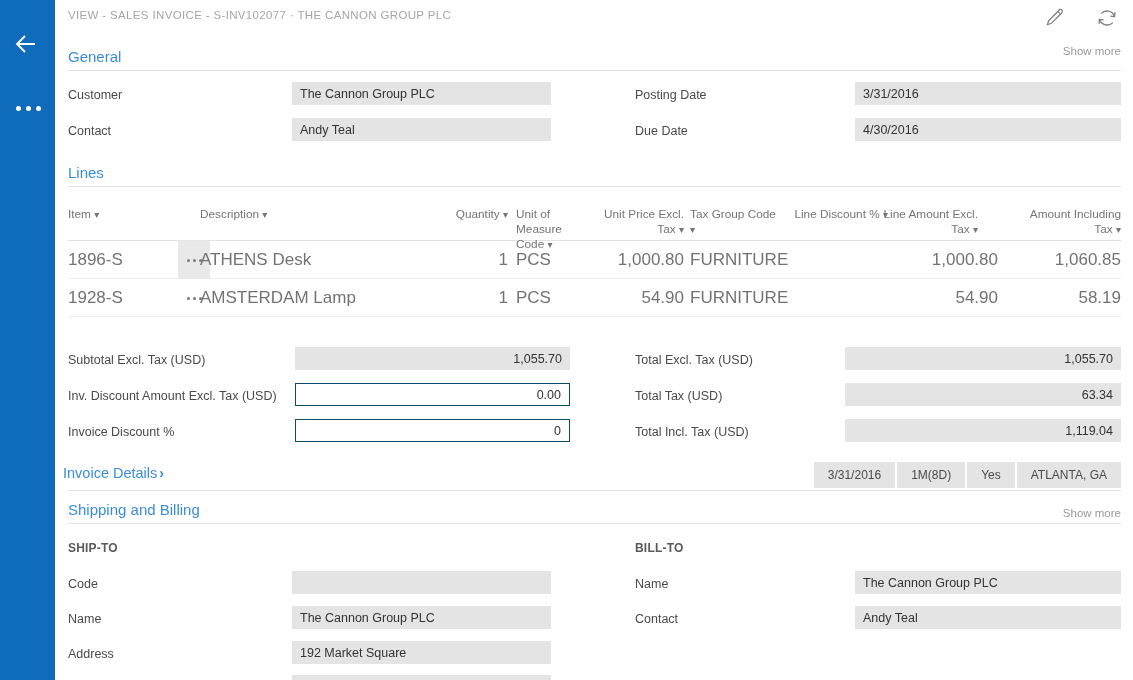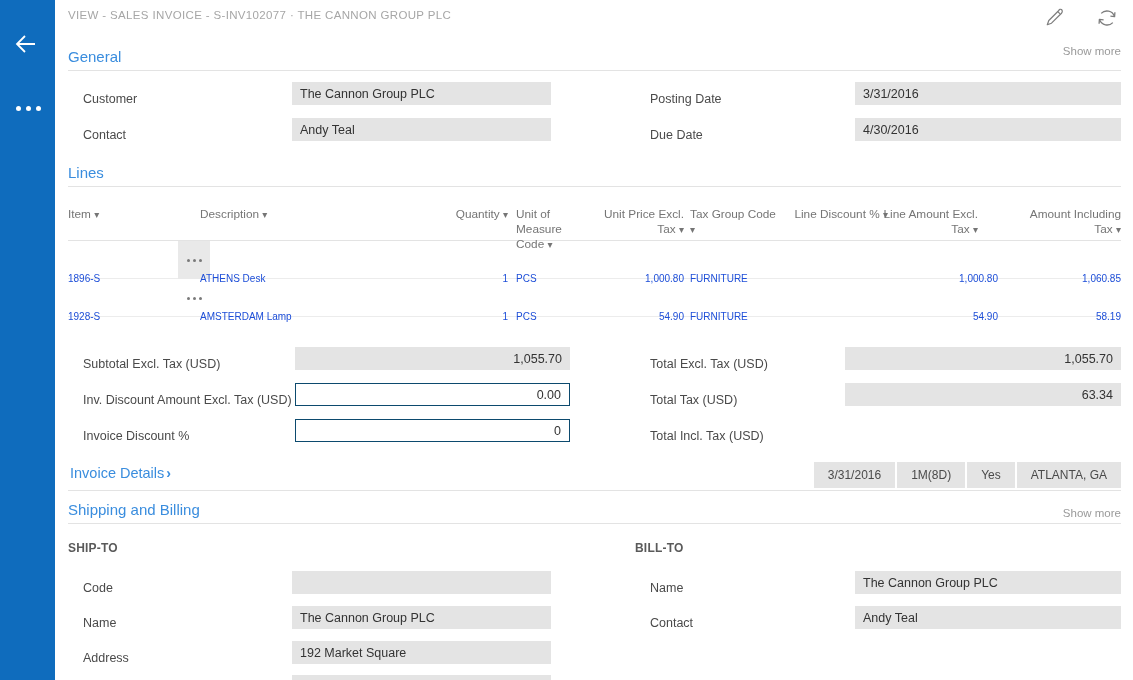--- a/index.html
+++ b/index.html
@@ -77,22 +77,21 @@
   .show-more {
     position: absolute; right: 0; bottom: 5px;
     font-size: 11.5px; color: #9a9a9a; cursor: pointer;
   }
 
   
   .fld {
     position: absolute;
     height: 23px;
     display: flex;
-    align-items: flex-end;
-    margin-left: 15px;
+    align-items: center;
   }
   .fld-label {
     font-size: 12.5px; color: #4a4a4a;
     white-space: nowrap;
   }
   .fld-box {
     position: absolute;
     height: 23px;
     background: #e4e4e4;
     font-size: 12.5px;
@@ -125,38 +124,38 @@
   }
   .gh .cv { font-size: 10px; color: #757575; }
   .gh.r { text-align: right; }
   .grid-row {
     position: relative;
     height: 38px;
     border-bottom: 1px solid #ececec;
   }
   .gc {
     position: absolute;
-    top: 18px; height: 38px;
+    top: 0; height: 38px;
     display: flex; align-items: center;
-    font-size: 10px;
-    color: #1d4ed8;
+    font-size: 17px;
+    color: #737373;
   }
   .gc.r { justify-content: flex-end; }
   .dots-cell {
     position: absolute; top: 0; height: 38px;
     display: flex; align-items: center; justify-content: center;
     gap: 3px;
     cursor: pointer;
   }
   .dots-cell.sel { background: #e9e9e9; }
   .dots-cell i { width: 3px; height: 3px; border-radius: 50%; background: #7a7a7a; display:block; }
 
   
   .inv-link {
-    position: absolute; left: 15px; top: 465px;
+    position: absolute; left: 8px; top: 465px;
     font-size: 14.5px; color: #3a8dde;
     cursor: pointer;
     display: flex; align-items: baseline; gap: 2px;
   }
   .chev { font-size: 14px; font-weight: bold; }
   .inv-rule {
     position: absolute; left: 13px; top: 490px;
     width: 1053px; border-bottom: 1px solid #e3e3e3;
   }
   .chips {
@@ -338,20 +337,21 @@
     <div class="fld-box ro num" style="left:790px; top:347px; width:276px;">1,055.70</div>
 
     <div class="fld" style="left:580px; top:384px;">
       <span class="fld-label">Total Tax (USD)</span>
     </div>
     <div class="fld-box ro num" style="left:790px; top:383px; width:276px;">63.34</div>
 
     <div class="fld" style="left:580px; top:420px;">
       <span class="fld-label">Total Incl. Tax (USD)</span>
     </div>
+    <div class="fld-box ro num" style="left:790px; top:419px; width:276px;">1,119.04</div>
 
     <div class="inv-link">
       <span>Invoice Details</span>
       <span class="chev">›</span>
     </div>
     <div class="inv-rule"></div>
 
     <div class="chips">
       <div class="chip">3/31/2016</div>
       <div class="chip">1M(8D)</div>

